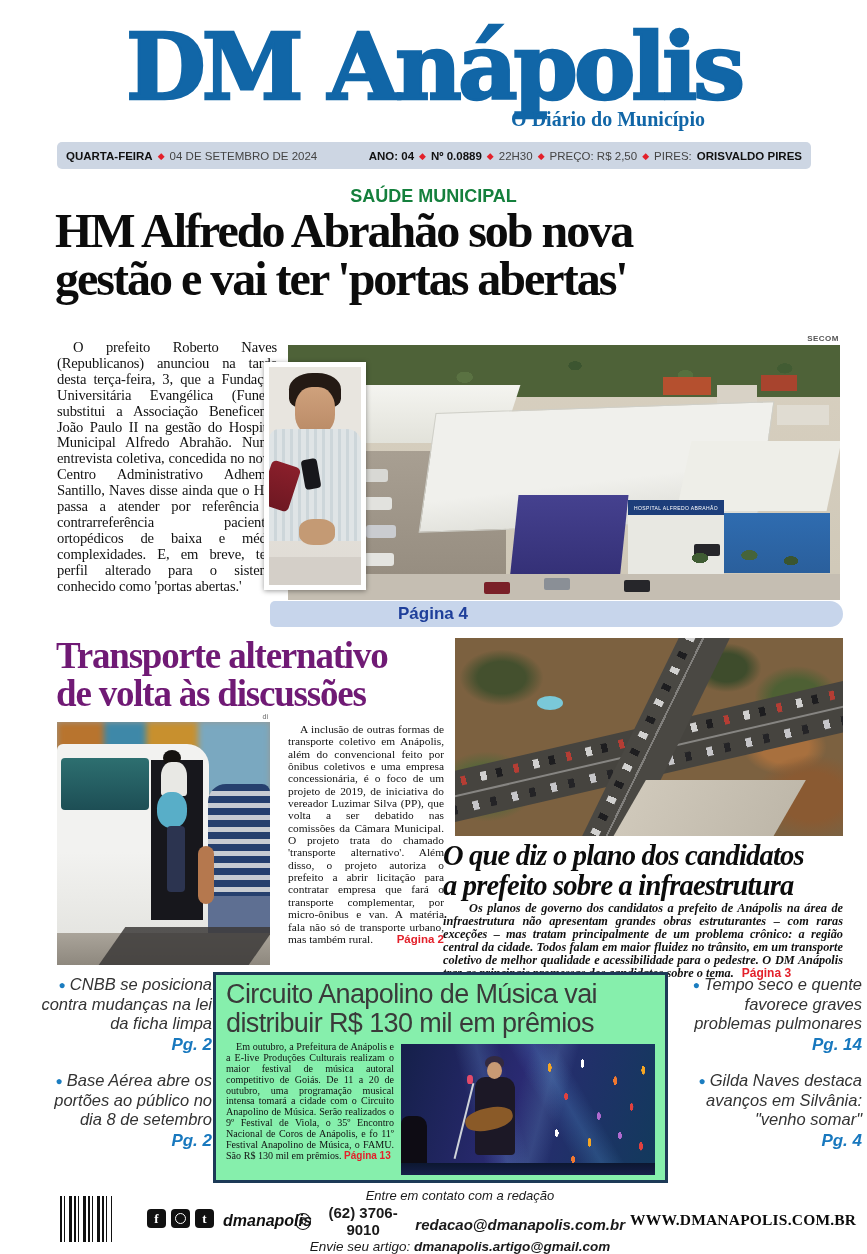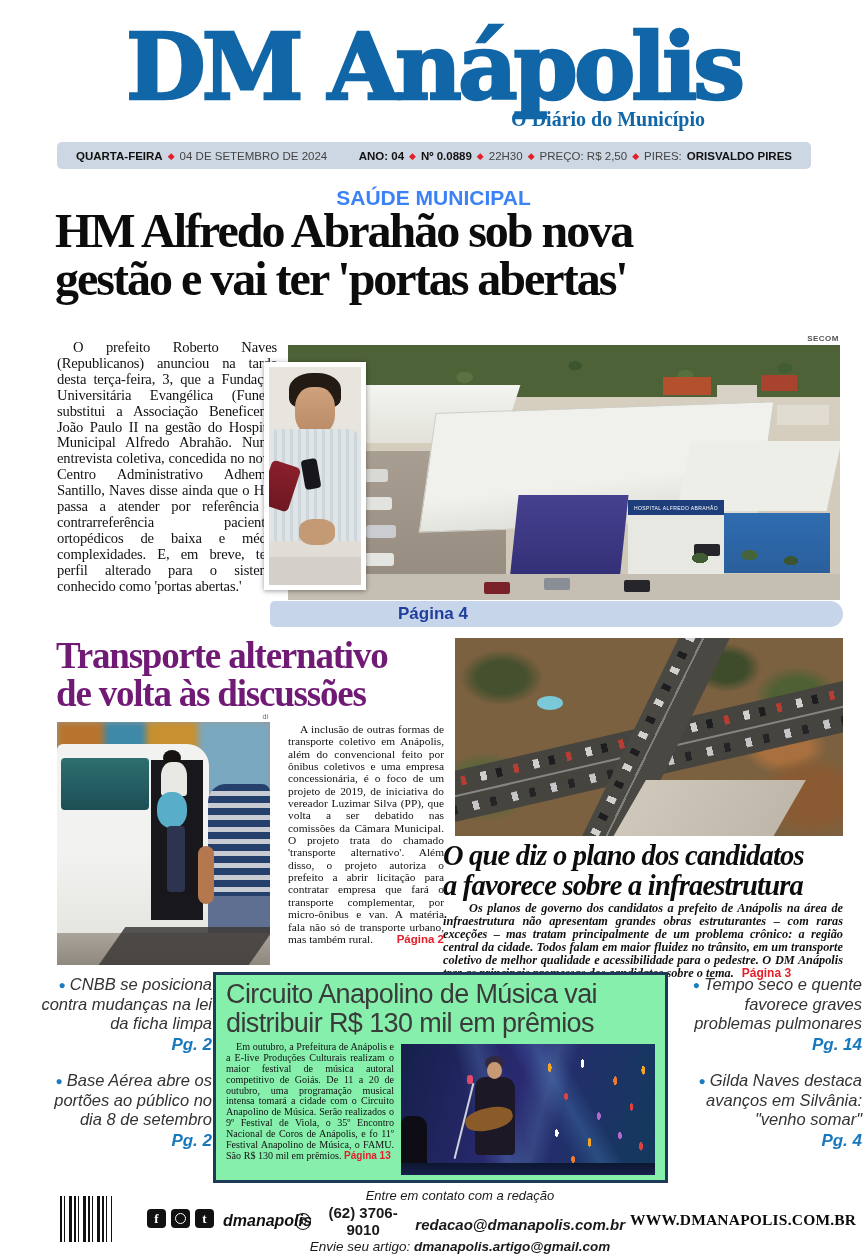--- a/index.html
+++ b/index.html
@@ -9,29 +9,29 @@
 
   
   .logo{top:24px;left:0;width:100%;text-align:center;
         font-family:"DejaVu Serif",serif;font-weight:900;font-size:92px;line-height:0.95;
         color:#1166a7;letter-spacing:-4px;-webkit-text-stroke:2.5px #1166a7;}
   .tagline{top:108px;left:433px;width:272px;text-align:right;
            font-family:"Liberation Serif",serif;font-weight:bold;font-size:20px;color:#1166a7;}
 
   
   .datebar{top:142px;left:57px;width:754px;height:27px;background:#cdd6e3;border-radius:5px;
-           display:flex;justify-content:space-between;align-items:center;padding:0 19px;box-sizing:border-box;
+           display:flex;justify-content:space-between;align-items:center;padding:0 9px;box-sizing:border-box;
            font-family:"Liberation Sans",sans-serif;font-size:11.5px;color:#444;}
   .datebar .grp{display:flex;align-items:center;gap:5px;white-space:nowrap;}
   .datebar .b{font-weight:bold;color:#111;}
   .datebar .sep{color:#e3202a;font-size:9px;}
 
   
   .kicker{top:186px;left:0;width:100%;text-align:center;
-          font-family:"Liberation Sans",sans-serif;font-weight:bold;font-size:21px;color:#3b82f6;}
+          font-family:"Liberation Sans",sans-serif;font-weight:bold;font-size:18px;color:#15803d;}
   .headline1{top:207px;left:55px;width:782px;font-weight:bold;font-size:48px;line-height:0.99;
              letter-spacing:-2px;color:#0c0c0c;}
   .lead-text{top:340px;left:57px;width:220px;font-size:14.6px;line-height:15.9px;text-align:justify;
              letter-spacing:-0.15px;}
   .lead-text p{margin:0;text-indent:16px;}
 
   .lead-photo{left:288px;top:345px;width:552px;height:255px;}
   .photo-credit{top:-11px;right:1px;font-family:"Liberation Sans",sans-serif;font-size:8px;
                 font-weight:bold;color:#555;letter-spacing:.5px;}
   .photo-art{position:absolute;inset:0;overflow:hidden;background:linear-gradient(#d8d0c0,#cfc8b8);}
@@ -327,21 +327,21 @@
 
   <div class="abs traffic-photo">
     <div class="abs t-roadA"></div>
     <div class="abs t-roadB"></div>
     <div class="abs t-building"></div>
     <div class="abs t-pool"></div>
   </div>
 
   <div class="abs infra-headline">
     <div>O que diz o plano dos candidatos</div>
-    <div>a favorece sobre a infraestrutura</div>
+    <div>a prefeito sobre a infraestrutura</div>
   </div>
   <div class="abs infra-body">
     <p><span>Os planos de governo dos candidatos a prefeito de Anápolis na área de infraestrutura não apresentam grandes obras estruturantes – com raras exceções – mas tratam principalmente de um problema crônico: a região central da cidade. Todos falam em maior fluidez no trânsito, em um transporte coletivo de melhor qualidade e acessibilidade para o pedestre. O DM Anápolis traz as principais promessas dos candidatos sobre o tema.</span><span class="pref">Página 3</span></p>
   </div>
 
   <div class="abs briefs briefs-left">
     <div class="brief">
       <span class="dot">●</span><span>CNBB se posiciona contra mudanças na lei da ficha limpa</span>
       <span class="bpage">Pg. 2</span>
     </div>

